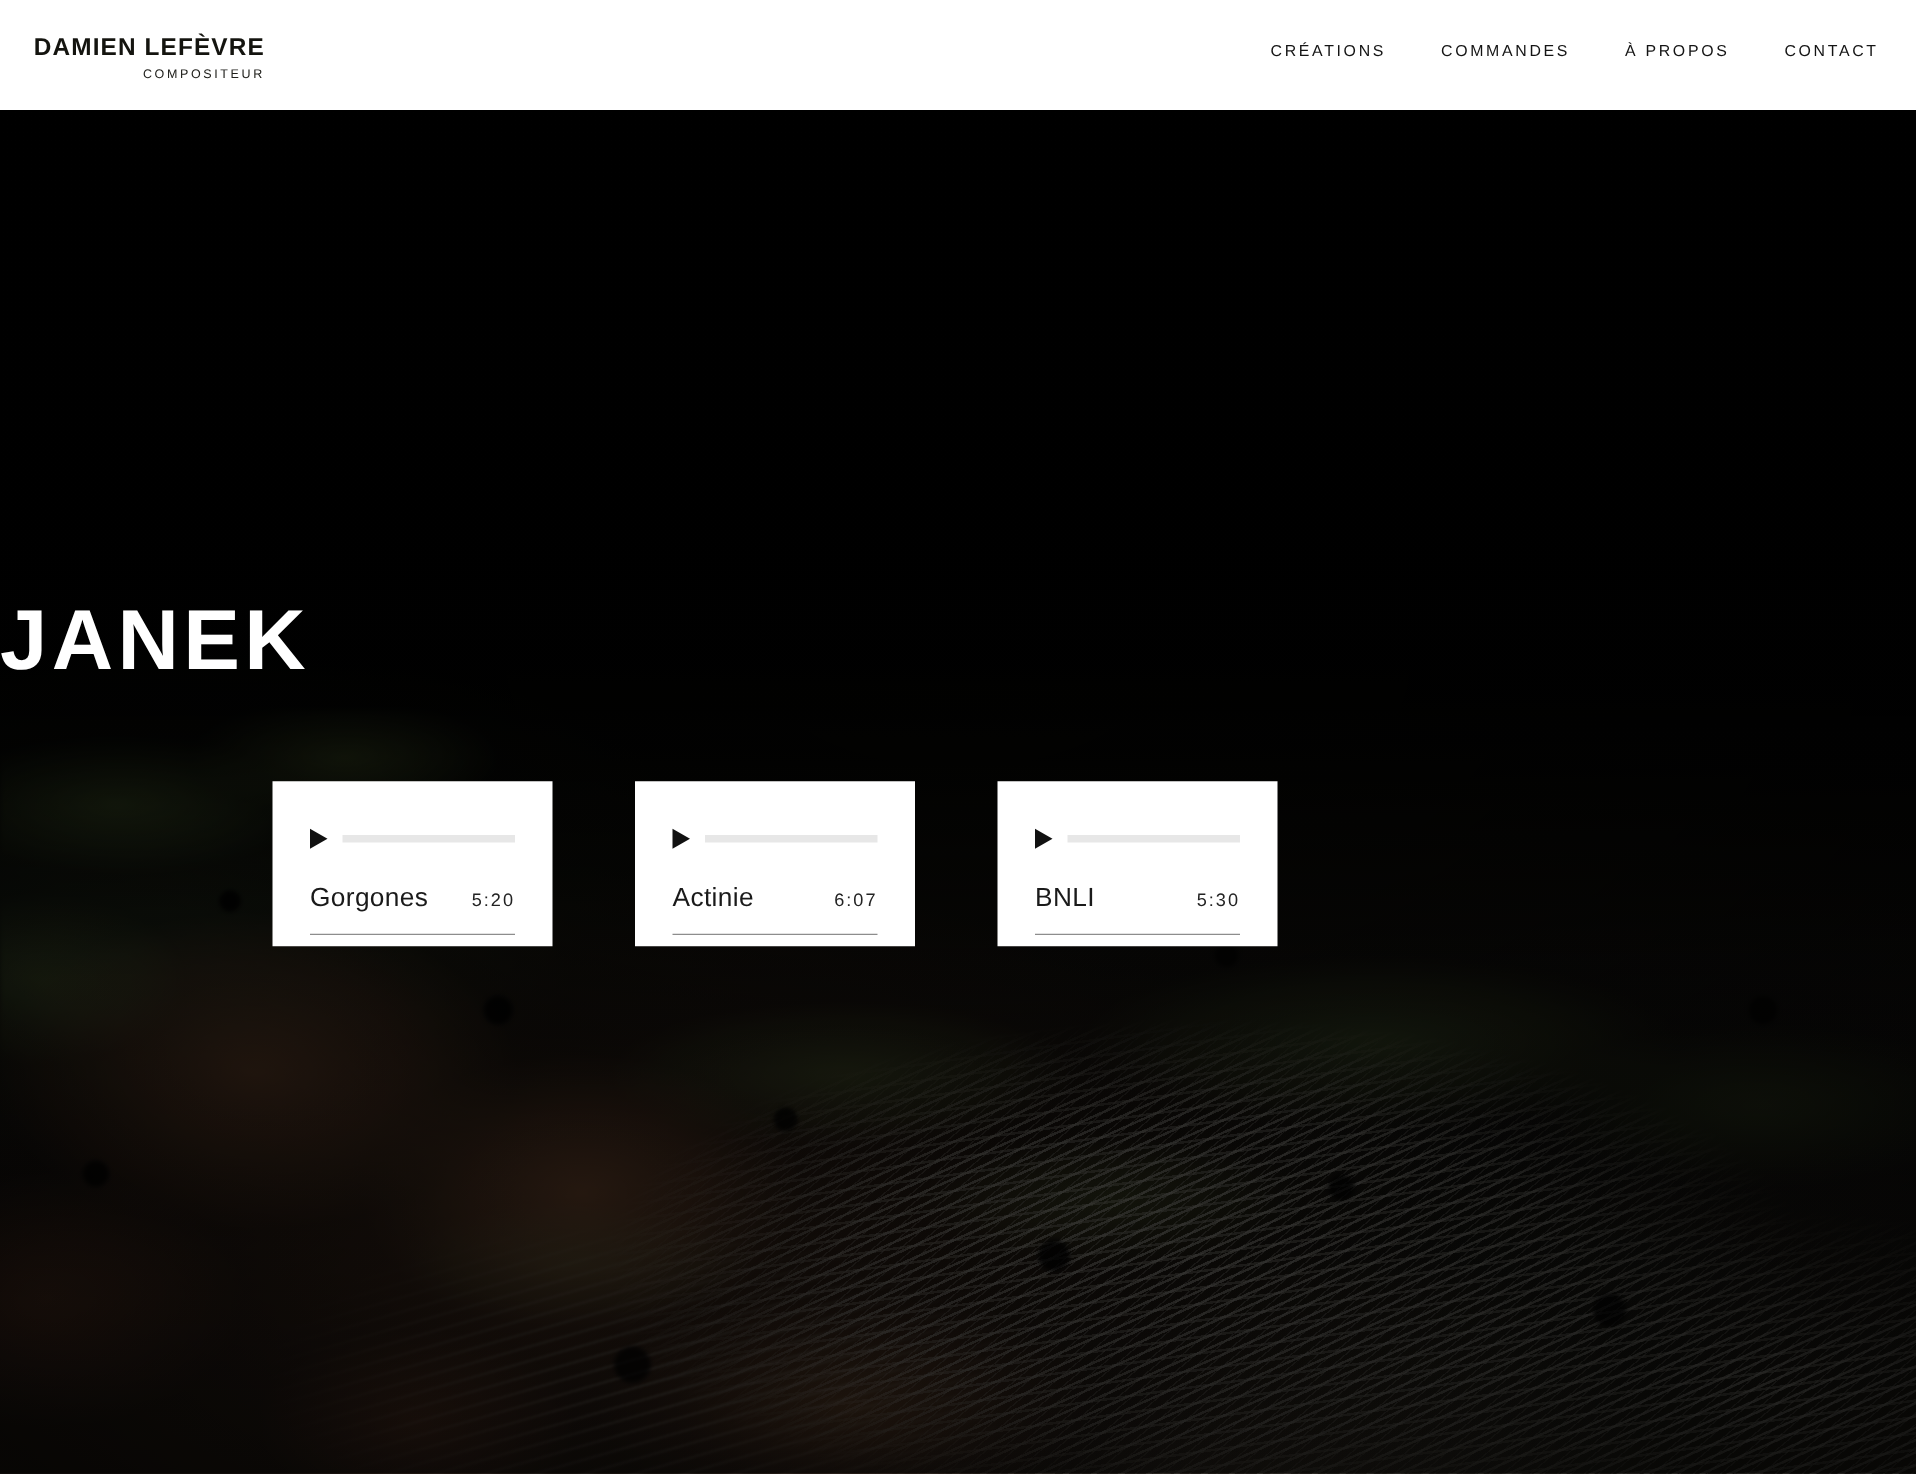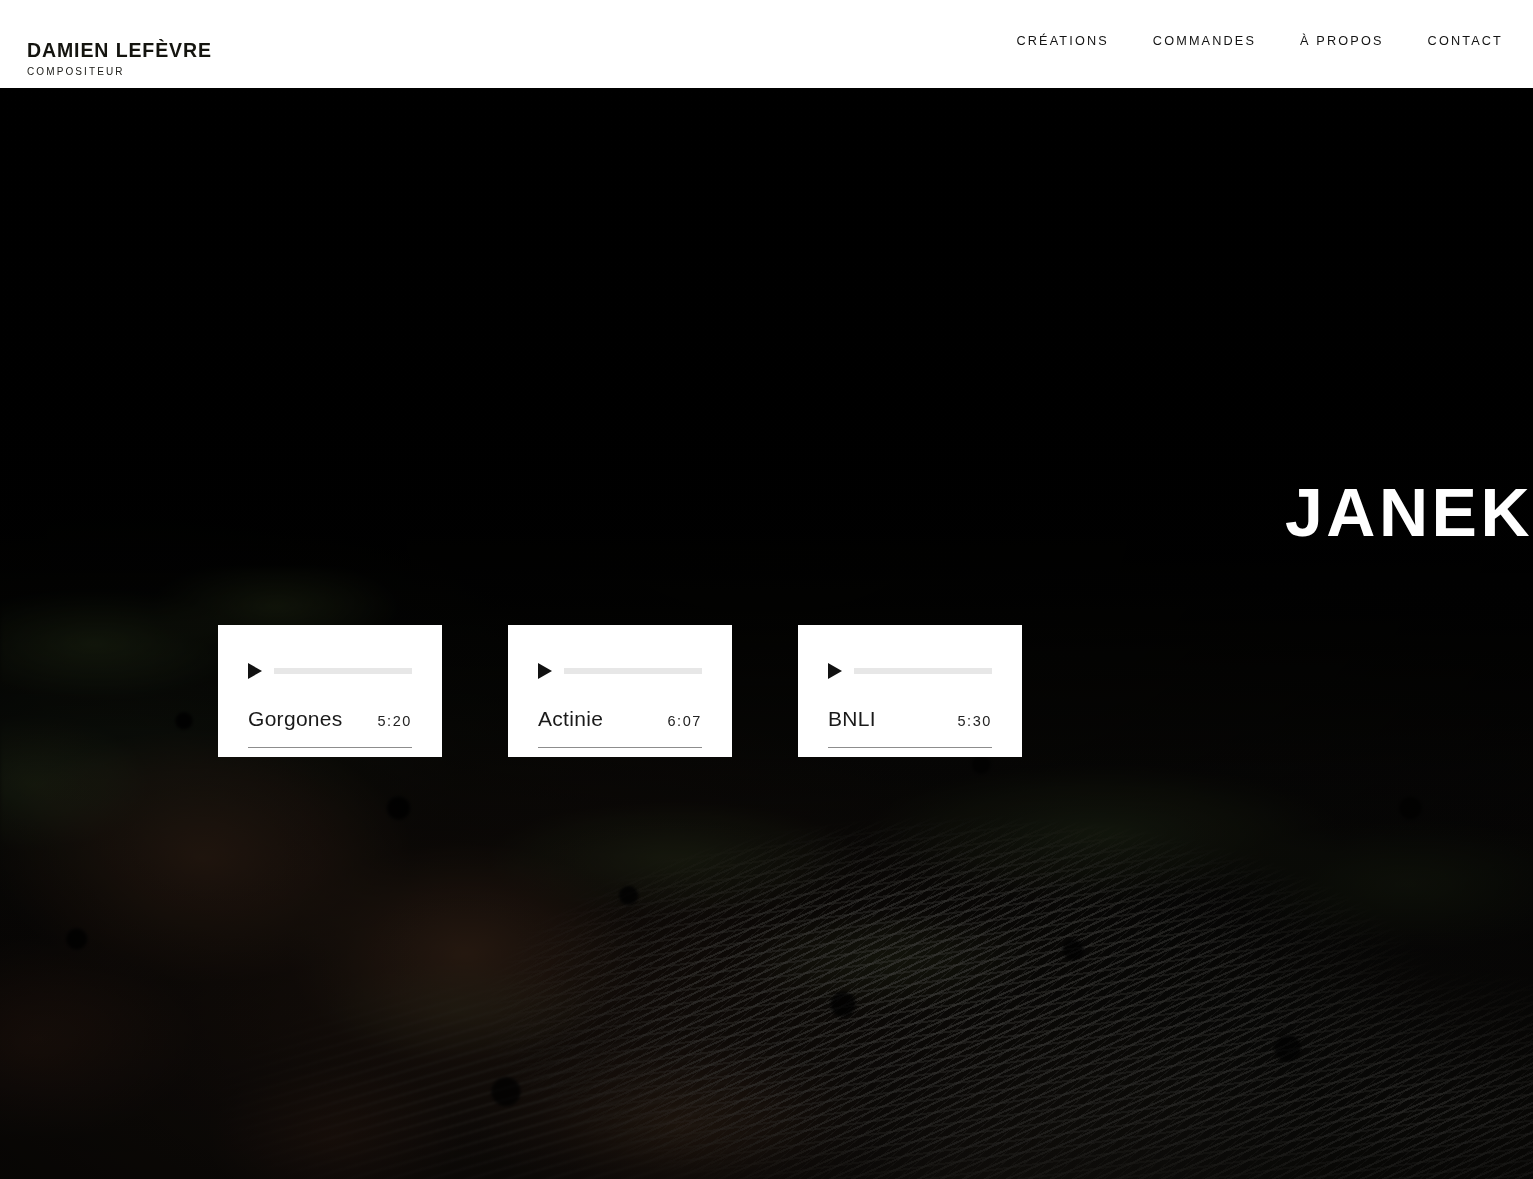--- a/index.html
+++ b/index.html
@@ -13,22 +13,22 @@
   .page { position:relative; width:1533px; height:1179px; background:#000; }
 
   
   .header {
     position:absolute; top:0; left:0;
     width:1533px; height:88px;
     background:#ffffff;
     z-index:40;
   }
   .logo-block {
-    position:absolute; left:27px; top:41px;
-    text-align:left;
+    position:absolute; left:27px; top:29px;
+    text-align:right;
     line-height:1;
     user-select:none;
   }
   .logo-name {
     font-size:19.5px;
     font-weight:700;
     letter-spacing:0.9px;
     color:#14140f;
     white-space:nowrap;
   }
@@ -160,21 +160,21 @@
   .bg-vignette {
     position:absolute; inset:0;
     background:
       linear-gradient(to bottom, rgba(0,0,0,0.96) 0%, rgba(0,0,0,0.9) 30%, rgba(0,0,0,0.4) 48%, rgba(0,0,0,0.12) 62%, rgba(0,0,0,0.05) 100%),
       radial-gradient(ellipse 78% 60% at 50% 40%, rgba(0,0,0,0.55) 0%, rgba(0,0,0,0.8) 100%);
   }
 
   
   .hero-title {
     position:absolute; top:390px; left:0; width:1533px;
-    text-align:right;
+    text-align:left;
     font-size:68px;
     font-weight:700;
     letter-spacing:3.5px;
     color:#ffffff;
     line-height:1;
     z-index:12;
     user-select:none;
   }
 
   .tracks {

